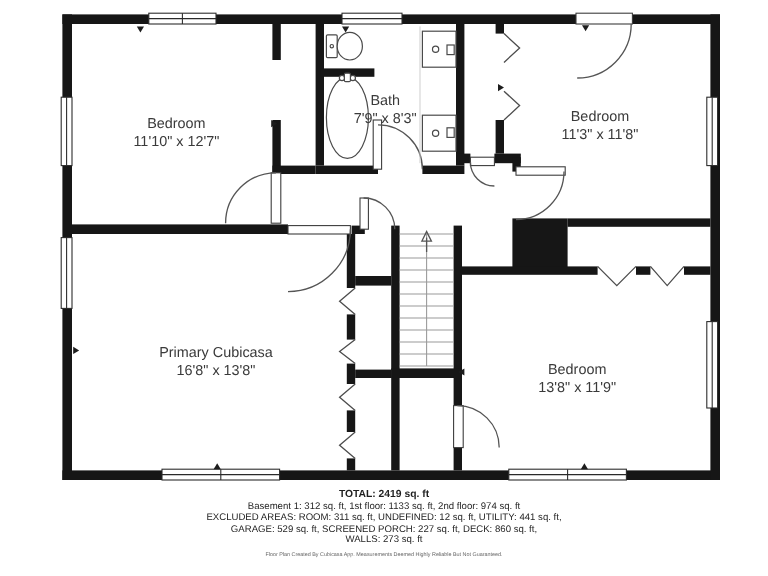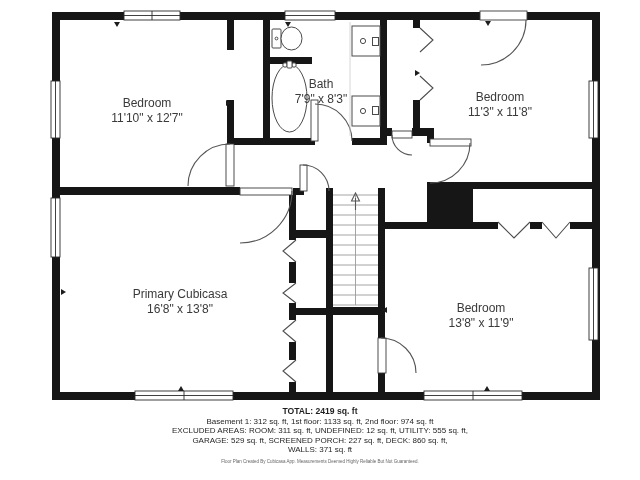--- a/index.html
+++ b/index.html
@@ -211,19 +211,19 @@
     <span class="rdims">16'8" x 13'8"</span>
   </div>
   <div class="room-label" style="left:481px;top:315px">
     <span class="rname">Bedroom</span>
     <span class="rdims">13'8" x 11'9"</span>
   </div>
 
   <div id="summary">
     <div class="t-total">TOTAL: 2419 sq. ft</div>
     <div class="t-line">Basement 1: 312 sq. ft, 1st floor: 1133 sq. ft, 2nd floor: 974 sq. ft</div>
-    <div class="t-line">EXCLUDED AREAS: ROOM: 311 sq. ft, UNDEFINED: 12 sq. ft, UTILITY: 555 sq. ft,</div>
+    <div class="t-line">EXCLUDED AREAS: ROOM: 311 sq. ft, UNDEFINED: 12 sq. ft, UTILITY: 441 sq. ft,</div>
     <div class="t-line">GARAGE: 529 sq. ft, SCREENED PORCH: 227 sq. ft, DECK: 860 sq. ft,</div>
-    <div class="t-line">WALLS: 371 sq. ft</div>
+    <div class="t-line">WALLS: 273 sq. ft</div>
     <div class="t-credit">Floor Plan Created By Cubicasa App. Measurements Deemed Highly Reliable But Not Guaranteed.</div>
   </div>
 
 </div>
 
 </body></html>

